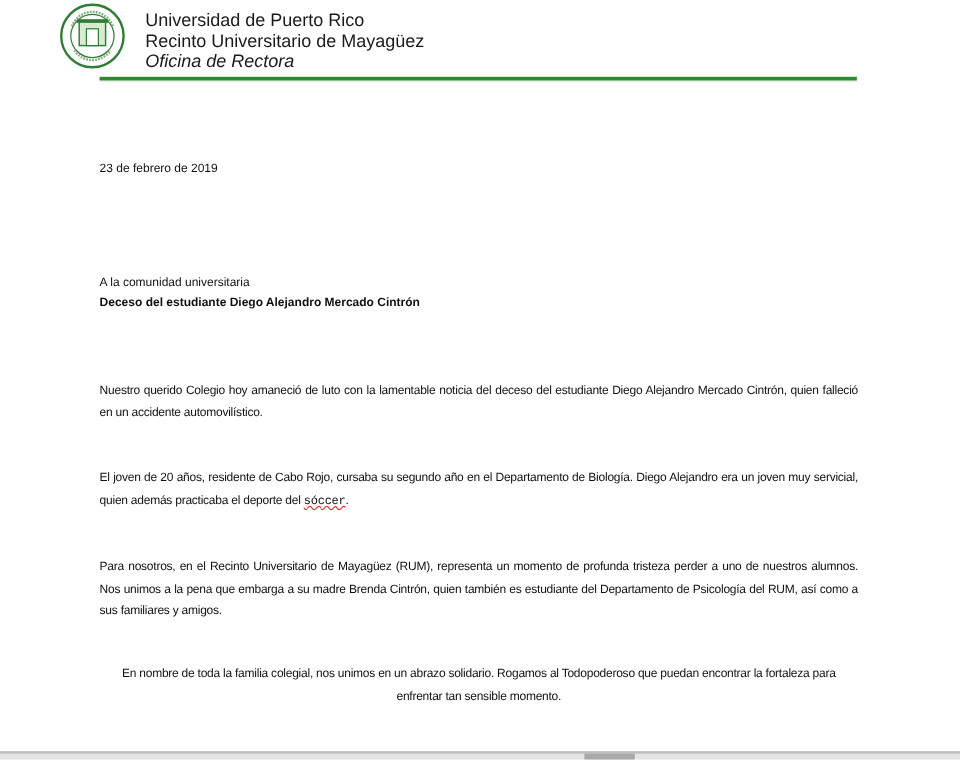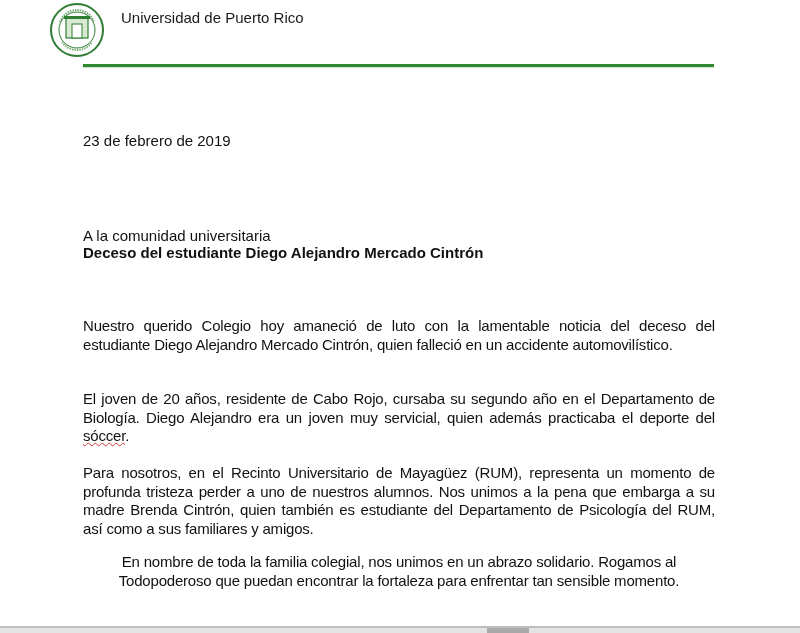--- a/index.html
+++ b/index.html
@@ -5,43 +5,45 @@
   html, body { margin: 0; padding: 0; }
   body {
     width: 800px; height: 633px; overflow: hidden; background: #ffffff;
     font-family: "Liberation Sans", sans-serif; color: #111; position: relative;
   }
   .letterhead { position: absolute; left: 0; top: 0; width: 800px; height: 72px; }
   .seal { position: absolute; left: 48px; top: 2px; width: 58px; height: 56px; }
   .lh-text { position: absolute; left: 121px; top: 9px; font-size: 15px; line-height: 17px; color: #1a1a1a; }
   .lh-text .italic { font-style: italic; }
   .green-rule { position: absolute; left: 83px; top: 64px; width: 631px; height: 3px; background: #2f8a2f; box-shadow: 0 1px 1px #cfe3cf; }
-  .body-text { position: absolute; left: 83px; width: 632px; font-size: 15px; line-height: 18.5px; }
+  .body-text { position: absolute; left: 83px; width: 632px; font-size: 10px; line-height: 18.5px; }
   .narrow { font-family: "Liberation Sans Narrow", "Liberation Sans", sans-serif; font-stretch: condensed; letter-spacing: -0.2px; margin-top: 35px; }
   .justify { text-align: justify; }
   .bold { font-weight: bold; }
-  .spell { text-decoration: underline wavy #d33; text-decoration-thickness: 1px; }
+  .spell { text-decoration: underline wavy #d33; text-decoration-thickness: 1px; font-family: Liberation Mono, monospace; }
   .hscroll { position: absolute; left: 0; top: 626px; width: 800px; height: 7px; background: #e4e4e4; border-top: 2px solid #bdbdbd; }
   .hscroll-thumb { position: absolute; left: 487px; top: 0; width: 42px; height: 7px; background: #a9a9a9; }
 </style>
 </head>
 <body>
 
 <div class="letterhead">
   <svg class="seal" viewBox="0 0 58 56">
     <circle cx="29" cy="28" r="26" fill="#fff" stroke="#2e7d32" stroke-width="2"></circle>
     <circle cx="29" cy="28" r="18" fill="none" stroke="#2e7d32" stroke-width="1"></circle>
     <rect x="18" y="16" width="22" height="20" fill="#d9ead3" stroke="#2e7d32" stroke-width="1.2"></rect>
     <rect x="24" y="22" width="10" height="14" fill="#fff" stroke="#2e7d32" stroke-width="1"></rect>
     <rect x="16" y="14" width="26" height="3" fill="#2e7d32"></rect>
     <path d="M12 20 A18 18 0 0 1 46 20" fill="none" stroke="#7cae7a" stroke-width="2" stroke-dasharray="1.5 1"></path>
     <path d="M14 40 A18 18 0 0 0 44 40" fill="none" stroke="#7cae7a" stroke-width="2" stroke-dasharray="1.5 1"></path>
   </svg>
   <div class="lh-text">
     <div>Universidad de Puerto Rico</div>
+    <div>Recinto Universitario de Mayagüez</div>
+    <div class="italic">Oficina de Rectora</div>
   </div>
   <div class="green-rule"></div>
 </div>
 
 <div class="body-text" style="top:132px;">23 de febrero de 2019</div>
 <div class="body-text" style="top:207px;margin-top:20px;">A la comunidad universitaria</div>
 <div class="body-text bold" style="top:244px;">Deceso del estudiante Diego Alejandro Mercado Cintrón</div>
 
 <div class="body-text narrow justify" style="top:282px;">Nuestro querido Colegio hoy amaneció de luto con la lamentable noticia del deceso del estudiante Diego Alejandro Mercado Cintrón, quien falleció en un accidente automovilístico.</div>
 <div class="body-text narrow justify" style="top:355px;">

